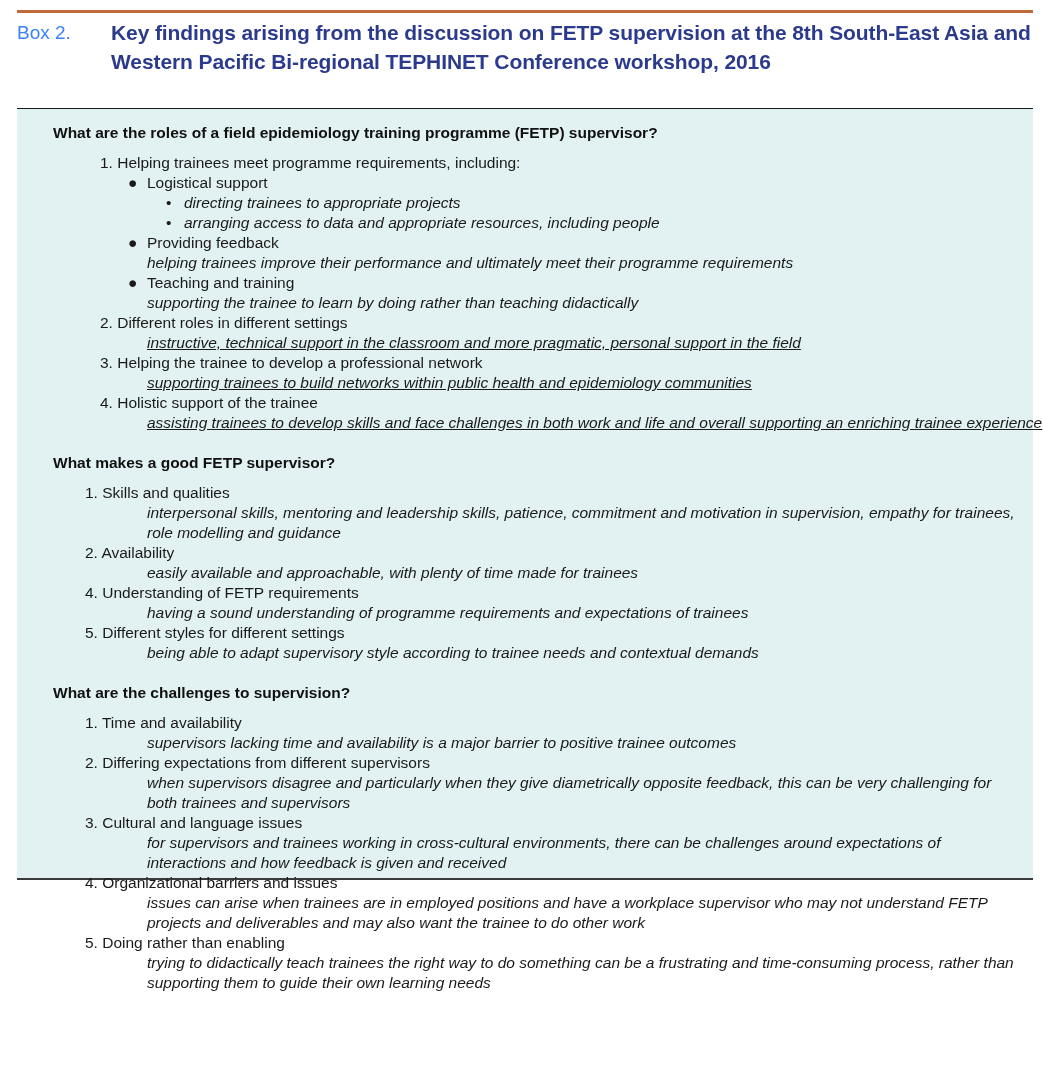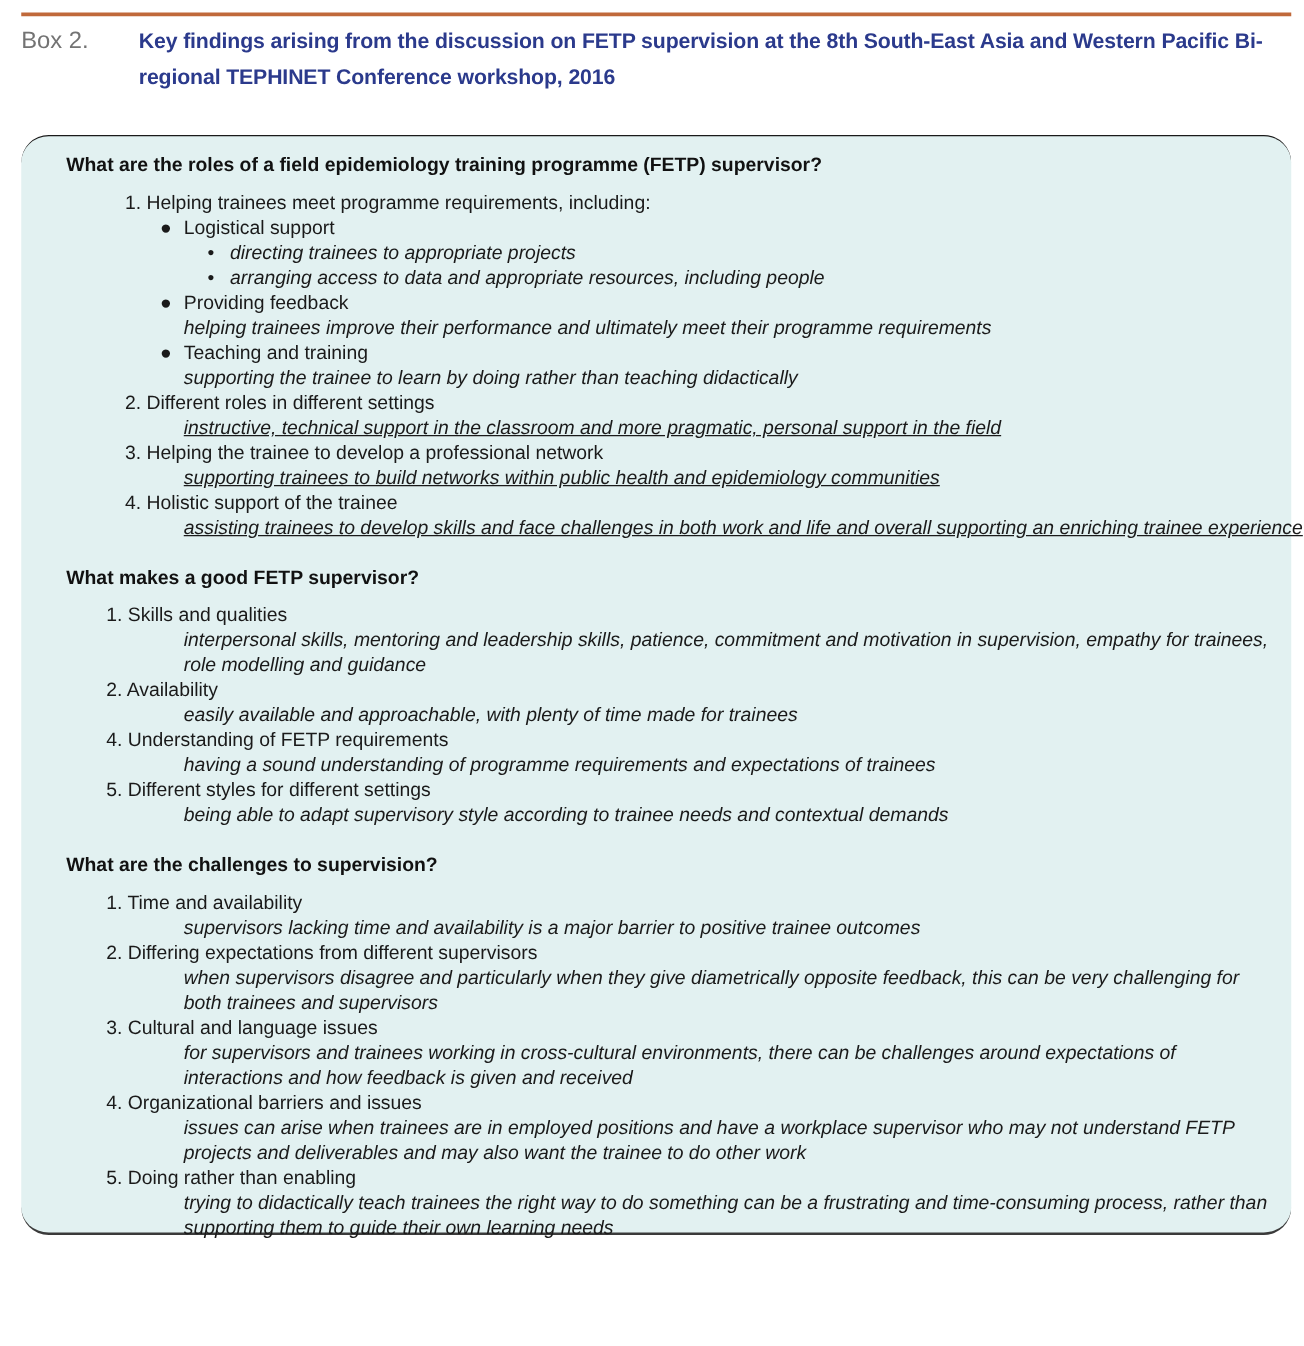--- a/index.html
+++ b/index.html
@@ -1,21 +1,21 @@
 <!DOCTYPE html>
 <html><head>
 <meta charset="utf-8">
 <style>
   html, body { margin: 0; padding: 0; background: #ffffff; }
   body { width: 1043px; height: 1077px; position: relative; overflow: hidden; font-family: "Liberation Sans", sans-serif; color: #1a1a1a; }
   .top-rule { position: absolute; left: 17px; top: 10px; width: 1016px; height: 3px; background: #c0693a; }
   .header { position: absolute; left: 17px; top: 18px; width: 1016px; display: flex; }
-  .box-label { width: 94px; font-size: 19px; color: #737373; font-weight: normal; line-height: 29px; padding-top: 0; }
-  .box-title { flex: 1; font-size: 17px; font-weight: bold; color: #2b3a8c; line-height: 29px; letter-spacing: -0.1px; }
-  .panel { position: absolute; left: 17px; top: 108px; width: 1016px; height: 880px; background: #e2f1f1; border-top: 1px solid #1a1a1a; border-bottom: 2px solid #3a3a3a; box-sizing: border-box; border-radius: 22px; }
+  .box-label { width: 94px; font-size: 19px; color: #3b82f6; font-weight: normal; line-height: 29px; padding-top: 0; }
+  .box-title { flex: 1; font-size: 21px; font-weight: bold; color: #2b3a8c; line-height: 29px; letter-spacing: -0.1px; }
+  .panel { position: absolute; left: 17px; top: 108px; width: 1016px; height: 772px; background: #e2f1f1; border-top: 1px solid #1a1a1a; border-bottom: 2px solid #3a3a3a; box-sizing: border-box; }
   .content { position: absolute; left: 36px; top: 14px; width: 990px; font-size: 15.5px; line-height: 20px; }
   .section-title { font-weight: bold; color: #111; margin: 0 0 10px 0; }
   .section { margin-bottom: 10px; }
   .item-head { position: relative; }
   .desc { font-style: italic; }
   .s1 .item-head { padding-left: 47px; }
   .s1 .desc { padding-left: 94px; text-decoration: underline; }
   .bullet { position: relative; padding-left: 94px; }
   .bullet-dot { position: absolute; left: 75px; top: 0; }
   .sub-bullet { position: relative; padding-left: 131px; font-style: italic; }

